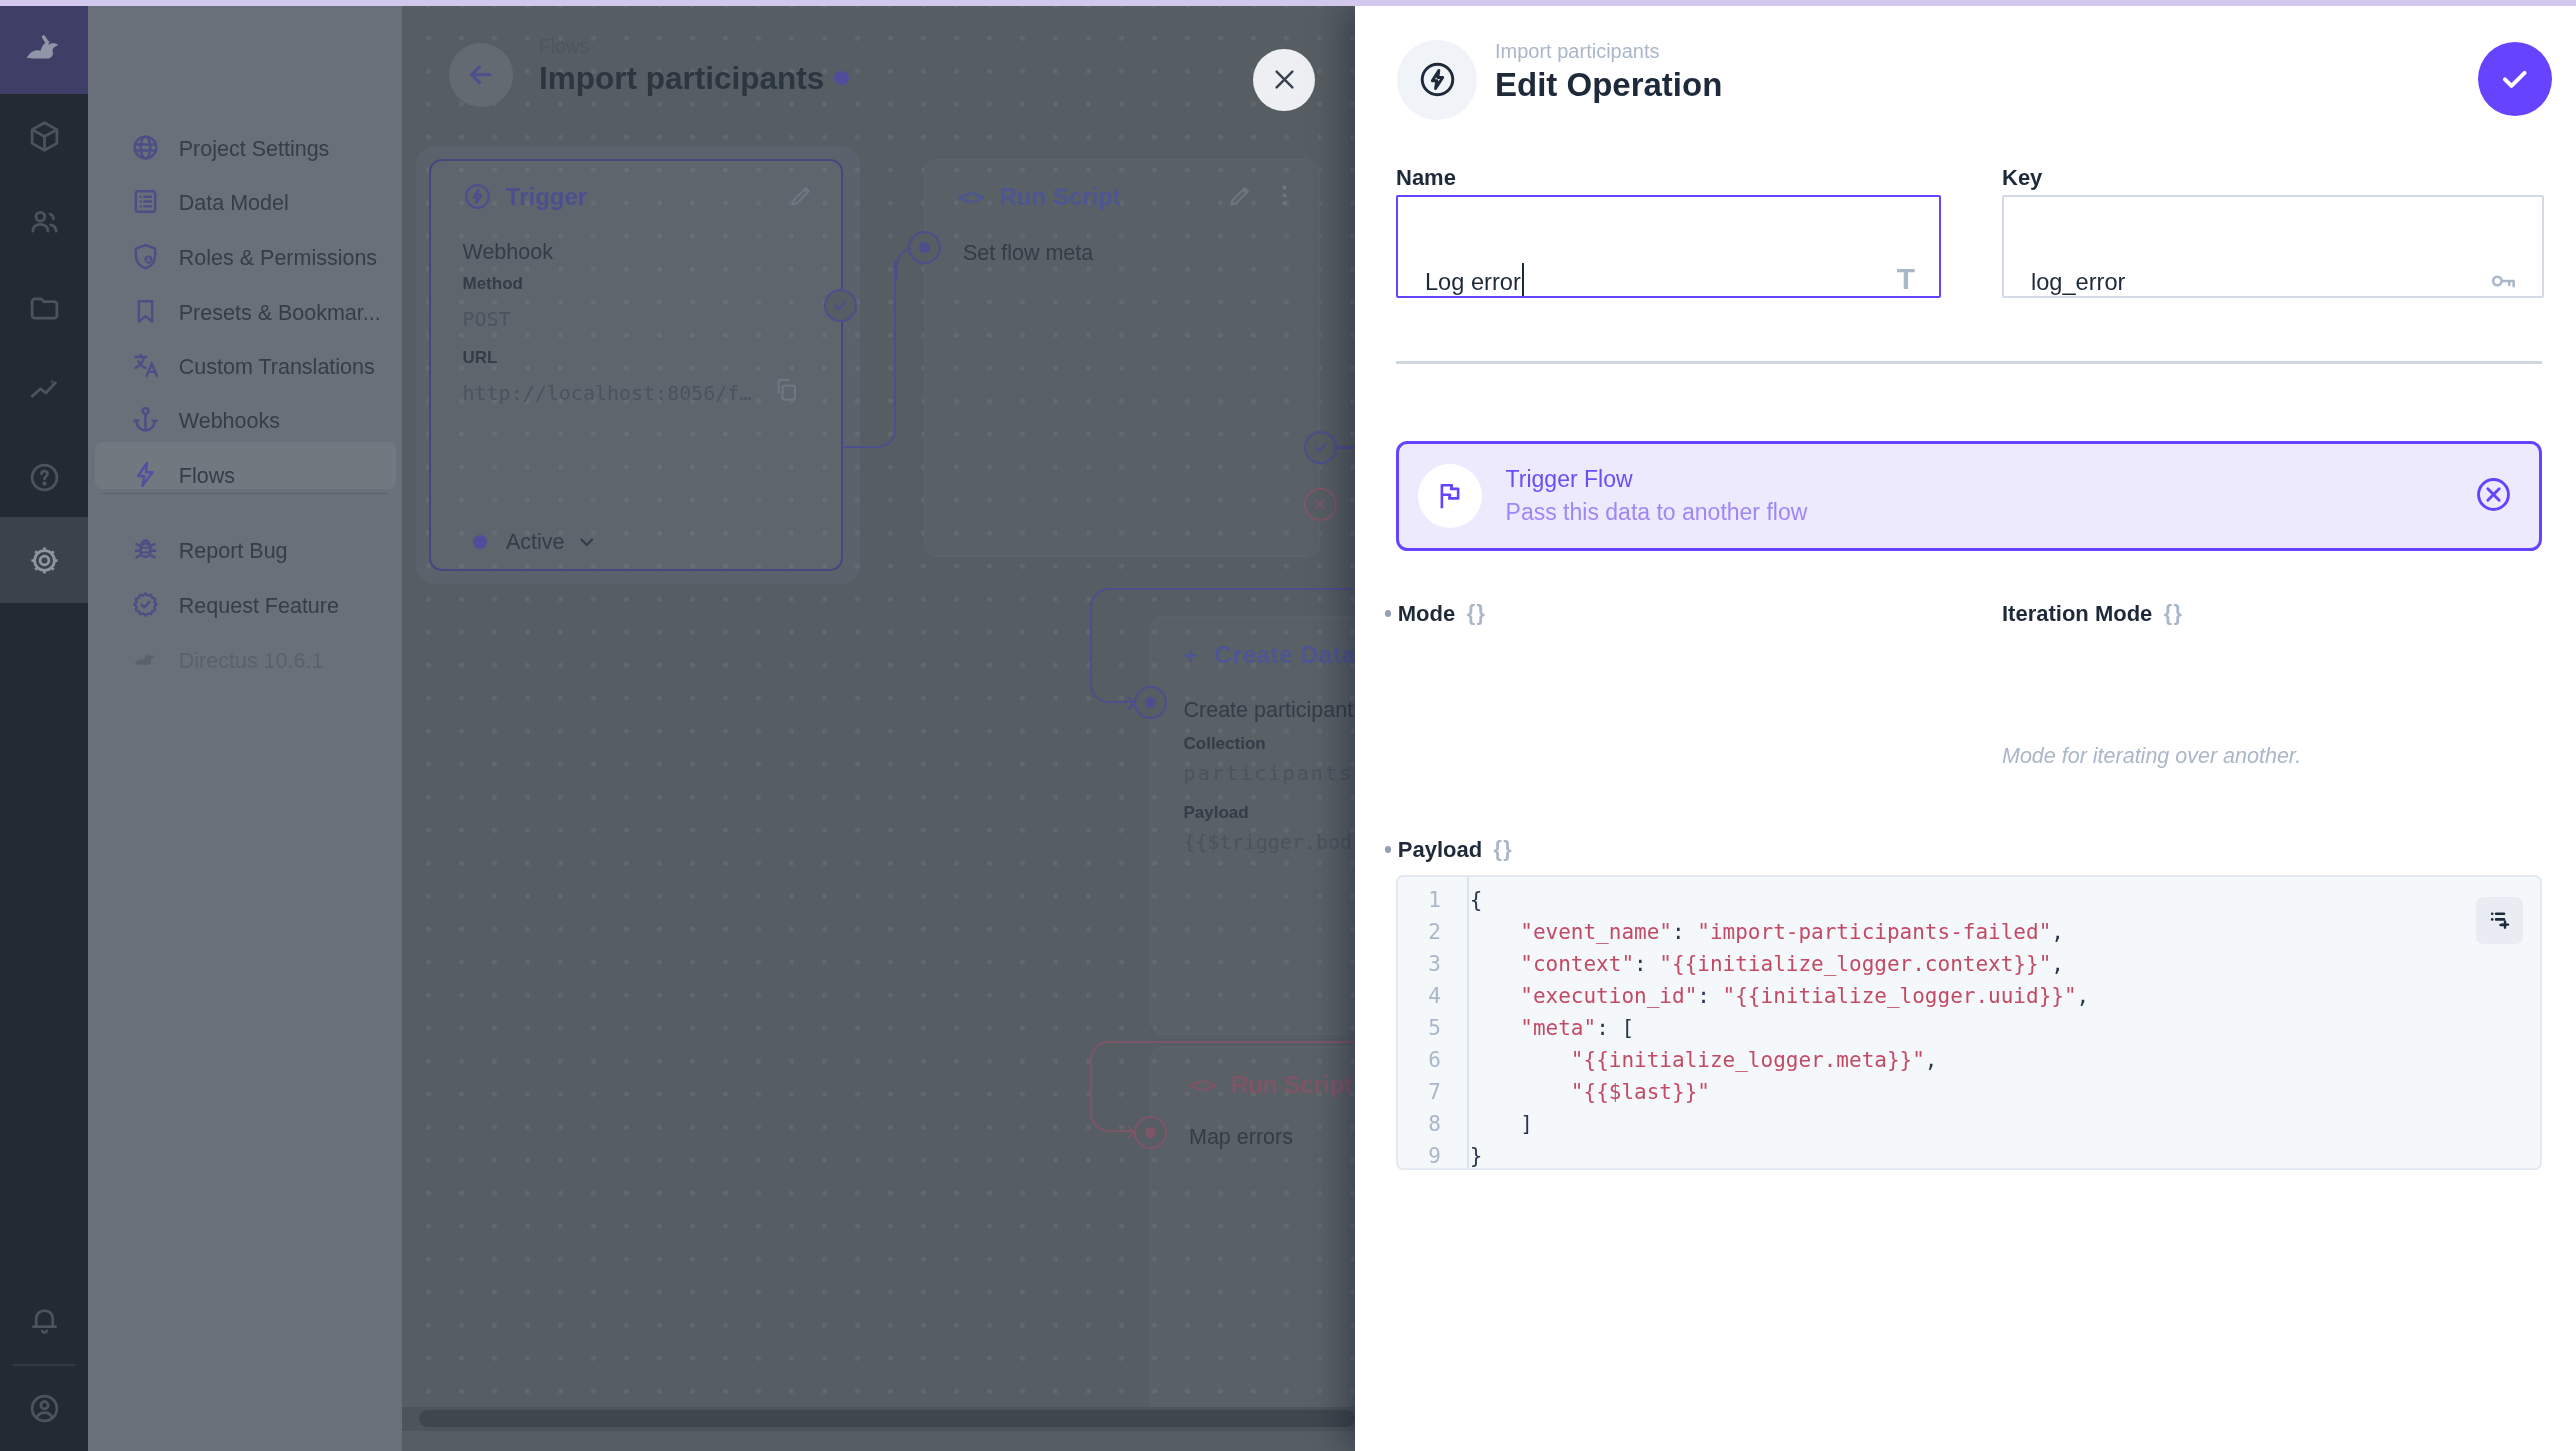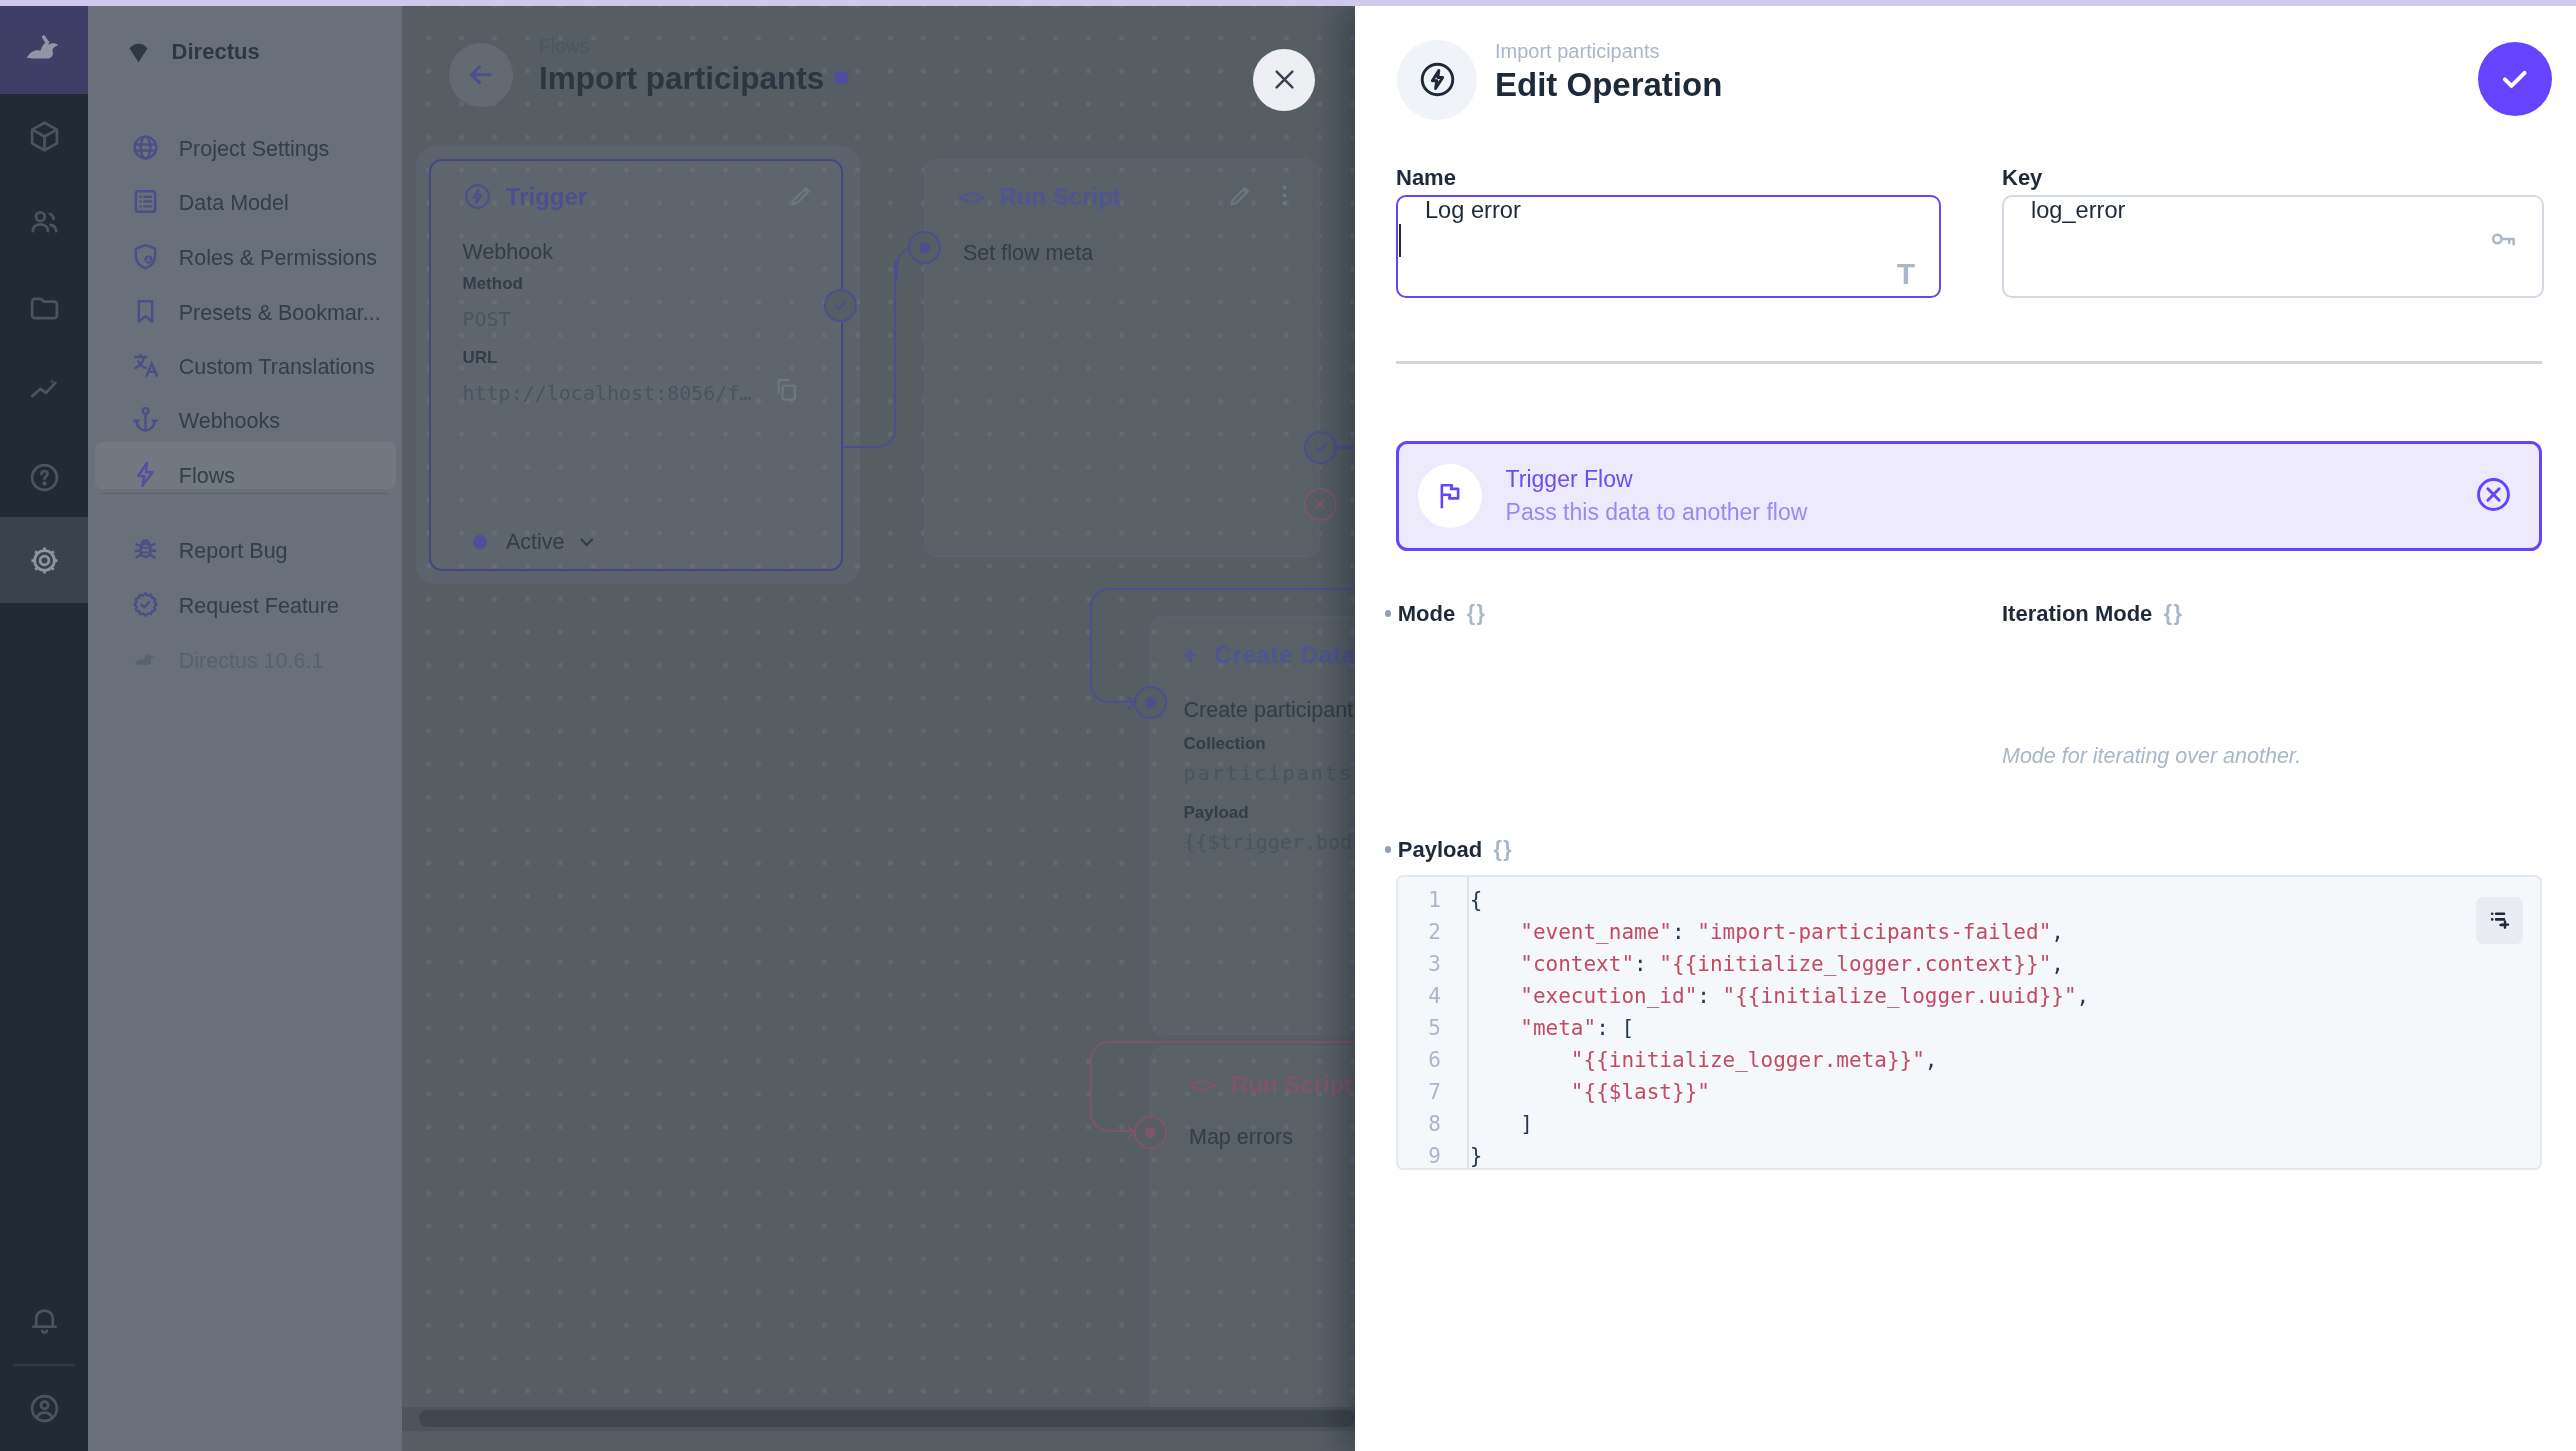--- a/index.html
+++ b/index.html
@@ -67,21 +67,21 @@
   .d-hdr-ico { left:42px; top:34px; width:80px; height:80px; border-radius:50%; background:#f0f3f8; display:flex; align-items:center; justify-content:center; color:#1e2a3a; }
   .d-hdr-ico svg { width:39px; height:39px; }
   .d-crumb { left:140px; top:34px; font-size:20px; color:#a9b7c9; }
   .d-title { left:140px; top:60px; font-size:33px; font-weight:bold; color:#1e2a3a; }
   .fab { left:2555px; top:36px; width:74px; height:74px; border-radius:50%; background:#6644ff; display:flex; align-items:center; justify-content:center; color:#fff; }
   .fab { left:1123px; }
   .fab svg { width:31.5px; height:31.5px; }
   .f-label { font-size:22px; font-weight:bold; color:#1e2a3a; display:flex; align-items:center; }
   .req-dot { width:6.4px; height:6.4px; border-radius:50%; background:#93a0b5; margin-right:6.4px; }
   .braces { margin-left:11.4px; font-size:21.5px; font-weight:600; color:#a9b7c9; letter-spacing:1.4px; }
-  .input { border-radius:10px; background:#fff; display:flex; align-items:flex-start; font-size:23.6px; color:#1e2a3a;flex-direction:column; }
+  .input { border-radius:2px; background:#fff; display:flex; align-items:flex-end; font-size:23.6px; color:#1e2a3a; }
   .input .val { margin-left:27px; white-space:pre; }
   .caret { width:2.1px; height:33px; background:#1e2a3a; margin-left:1.4px; }
   .input .tail { margin-left:auto; margin-right:24px; color:#a9b7c9; display:flex; align-items:center; }
   .tail svg { width:30px; height:30px; }
   .t-glyph { font-size:30px; font-weight:600; color:#a9b7c9; }
   .sel-chevron { color:#8fa0b5; } .sel-chevron svg { width:29px; height:29px; }
   .d-divider { background:#d0d6e0; }
   .banner { border:3.6px solid #6644ff; background:#eeeafd; border-radius:11.4px; display:flex; align-items:center; }
   .banner-circle { width:64px; height:64px; border-radius:50%; background:#ffffff; margin-left:18.6px; display:flex; align-items:center; justify-content:center; color:#6644ff; }
   .banner-circle svg { width:31.5px; height:31.5px; }
@@ -162,26 +162,20 @@
     <div class="abs mod-ico" style="top:1372px;">
       <svg viewBox="0 0 24 24" fill="none" stroke="currentColor" stroke-width="2">
         <circle cx="12" cy="12" r="9"></circle>
           <circle cx="12" cy="9.6" r="2.6"></circle>
           <path d="M6.5 18.4 C7.6 16.2 9.6 15 12 15 C14.4 15 16.4 16.2 17.5 18.4"></path>
       </svg>
     </div>
   </div>
 
   <div class="abs navpanel">
-    <div class="abs proj-row">
-      <svg class="picon" viewBox="0 0 24 24">
-        <path d="M12 20 L4.5 8.5 A9.3 9.3 0 0 1 19.5 8.5 Z" fill="#2e3842"></path>
-      </svg>
-      <span class="proj-name">Directus</span>
-    </div>
 
     <div class="abs nav-item" style="top:109px;">
       <svg class="nav-ico" viewBox="0 0 24 24" fill="none" stroke="currentColor" stroke-width="2">
         <circle cx="12" cy="12" r="9"></circle>
           <ellipse cx="12" cy="12" rx="4" ry="9"></ellipse>
           <path d="M3.4 9.5 H20.6 M3.4 14.5 H20.6"></path>
       </svg>
       <span class="nlabel">Project Settings</span>
     </div>
     <div class="abs nav-item" style="top:163px;">

